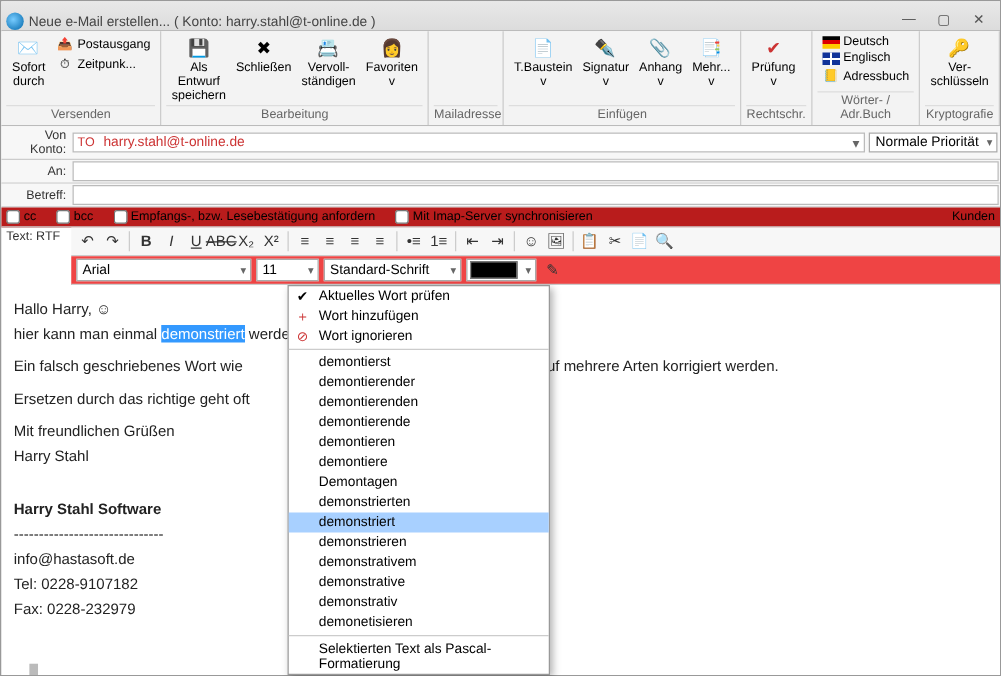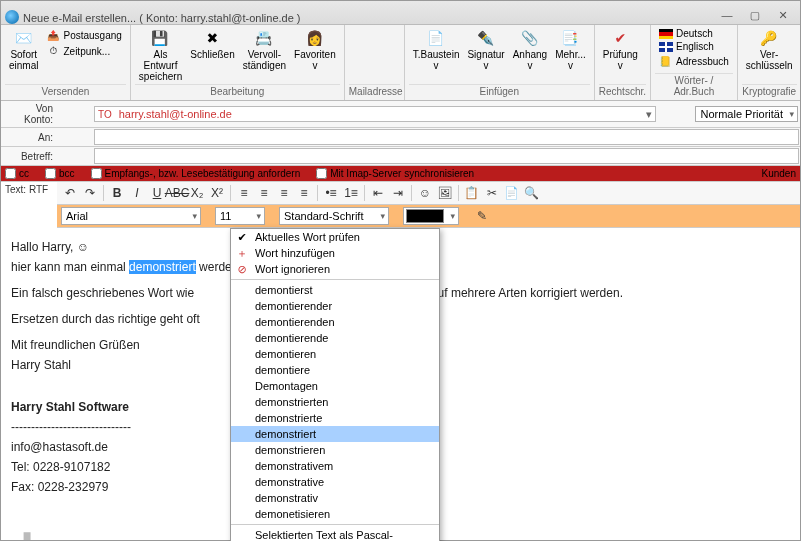--- a/index.html
+++ b/index.html
@@ -12,30 +12,30 @@
 .ribbon { display:flex; background:#f3f3f3; border-bottom:1px solid #bbb; }
 .rgroup { display:flex; flex-direction:column; border-right:1px solid #ccc; padding:2px 4px; }
 .rgroup .btns { display:flex; flex:1; align-items:flex-start; }
 .rgroup .glabel { font-size:10px; color:#666; text-align:center; padding:1px 0; border-top:1px solid #ddd; }
 .rbtn { display:flex; flex-direction:column; align-items:center; padding:2px 4px; min-width:36px; text-align:center; font-size:10px; line-height:11px; cursor:default; }
 .rbtn .ricon { width:18px; height:18px; margin-bottom:2px; display:flex; align-items:center; justify-content:center; font-size:14px; }
 .rcol { display:flex; flex-direction:column; justify-content:flex-start; }
 .rmini { display:flex; align-items:center; font-size:10px; padding:1px 4px; cursor:default; }
 .rmini .mico { width:14px; height:14px; margin-right:3px; display:flex; align-items:center; justify-content:center; }
 
-.fieldrow { display:flex; align-items:center; border-bottom:1px solid #ccc; background:#f7f7f7;gap:36px; }
+.fieldrow { display:flex; align-items:center; border-bottom:1px solid #ccc; background:#f7f7f7; }
 .fieldrow .flabel { width:56px; text-align:right; padding:2px 4px; font-size:10px; color:#333; }
 .fieldrow .finput { flex:1; border:1px solid #bbb; background:#fff; height:16px; font-size:11px; padding:0 2px; margin:1px; }
 .optrow { display:flex; align-items:center; padding:2px 4px; border-bottom:1px solid #ccc; font-size:10px; background:#b91c1c; gap:16px; }
 .optrow .spacer { flex:1; }
 
 .toolbar { display:flex; align-items:center; gap:2px; padding:2px 4px; border-bottom:1px solid #ccc; background:#f7f7f7; flex-wrap:wrap; }
 .tbtn { width:18px; height:18px; display:flex; align-items:center; justify-content:center; font-size:12px; color:#333; cursor:default; }
 .sep { width:1px; height:16px; background:#ccc; margin:0 2px; }
-.fontrow { display:flex; align-items:center; gap:14px; padding:2px 4px; border-bottom:1px solid #ccc; background:#fdba74; }
+.fontrow { display:flex; align-items:center; gap:4px; padding:2px 4px; border-bottom:1px solid #ccc; background:#ef4444; }
 .fdd { border:1px solid #aaa; background:#fff; height:18px; font-size:11px; padding:0 14px 0 4px; display:flex; align-items:center; position:relative; }
 .fdd::after { content:"▾"; position:absolute; right:3px; font-size:9px; color:#666; }
 .colorbox { width:40px; height:14px; background:#000; border:1px solid #888; display:inline-block; }
 
 .editor { position:relative; padding:8px 10px; font-size:12px; color:#222; line-height:18px; height:340px; overflow:hidden; }
 .editor p { margin:2px 0; }
 .hlword { background:#3399ff; color:#fff; }
 .sig { margin-top:4px; }
 .bold { font-weight:bold; }
 
@@ -67,21 +67,21 @@
   <div class="wbtn">▢</div>
   <div class="wbtn">✕</div>
 </div>
 
 <div class="ribbon">
   <div class="rgroup">
     <div class="btns">
       <div class="rbtn">
           <div class="ricon">✉️</div>
           <span style="white-space:pre">Sofort
-einmal</span>
+durch</span>
         </div>
       <div class="rcol">
         <div class="rmini">
             <div class="mico">📤</div>
             <span>Postausgang</span>
           </div>
         <div class="rmini">
             <div class="mico">⏱</div>
             <span>Zeitpunk...</span>
           </div>
@@ -323,21 +323,20 @@
   <div class="msep"></div>
   <div id="suggestions">
       <div class="mitem">demontierst</div>
       <div class="mitem">demontierender</div>
       <div class="mitem">demontierenden</div>
       <div class="mitem">demontierende</div>
       <div class="mitem">demontieren</div>
       <div class="mitem">demontiere</div>
       <div class="mitem">Demontagen</div>
       <div class="mitem">demonstrierten</div>
-      <div class="mitem">demonstrierte</div>
       <div class="mitem sel">demonstriert</div>
       <div class="mitem">demonstrieren</div>
       <div class="mitem">demonstrativem</div>
       <div class="mitem">demonstrative</div>
       <div class="mitem">demonstrativ</div>
       <div class="mitem">demonetisieren</div>
     </div>
   <div class="msep"></div>
   <div class="mitem">
       <span>Selektierten Text als Pascal-Formatierung</span>

